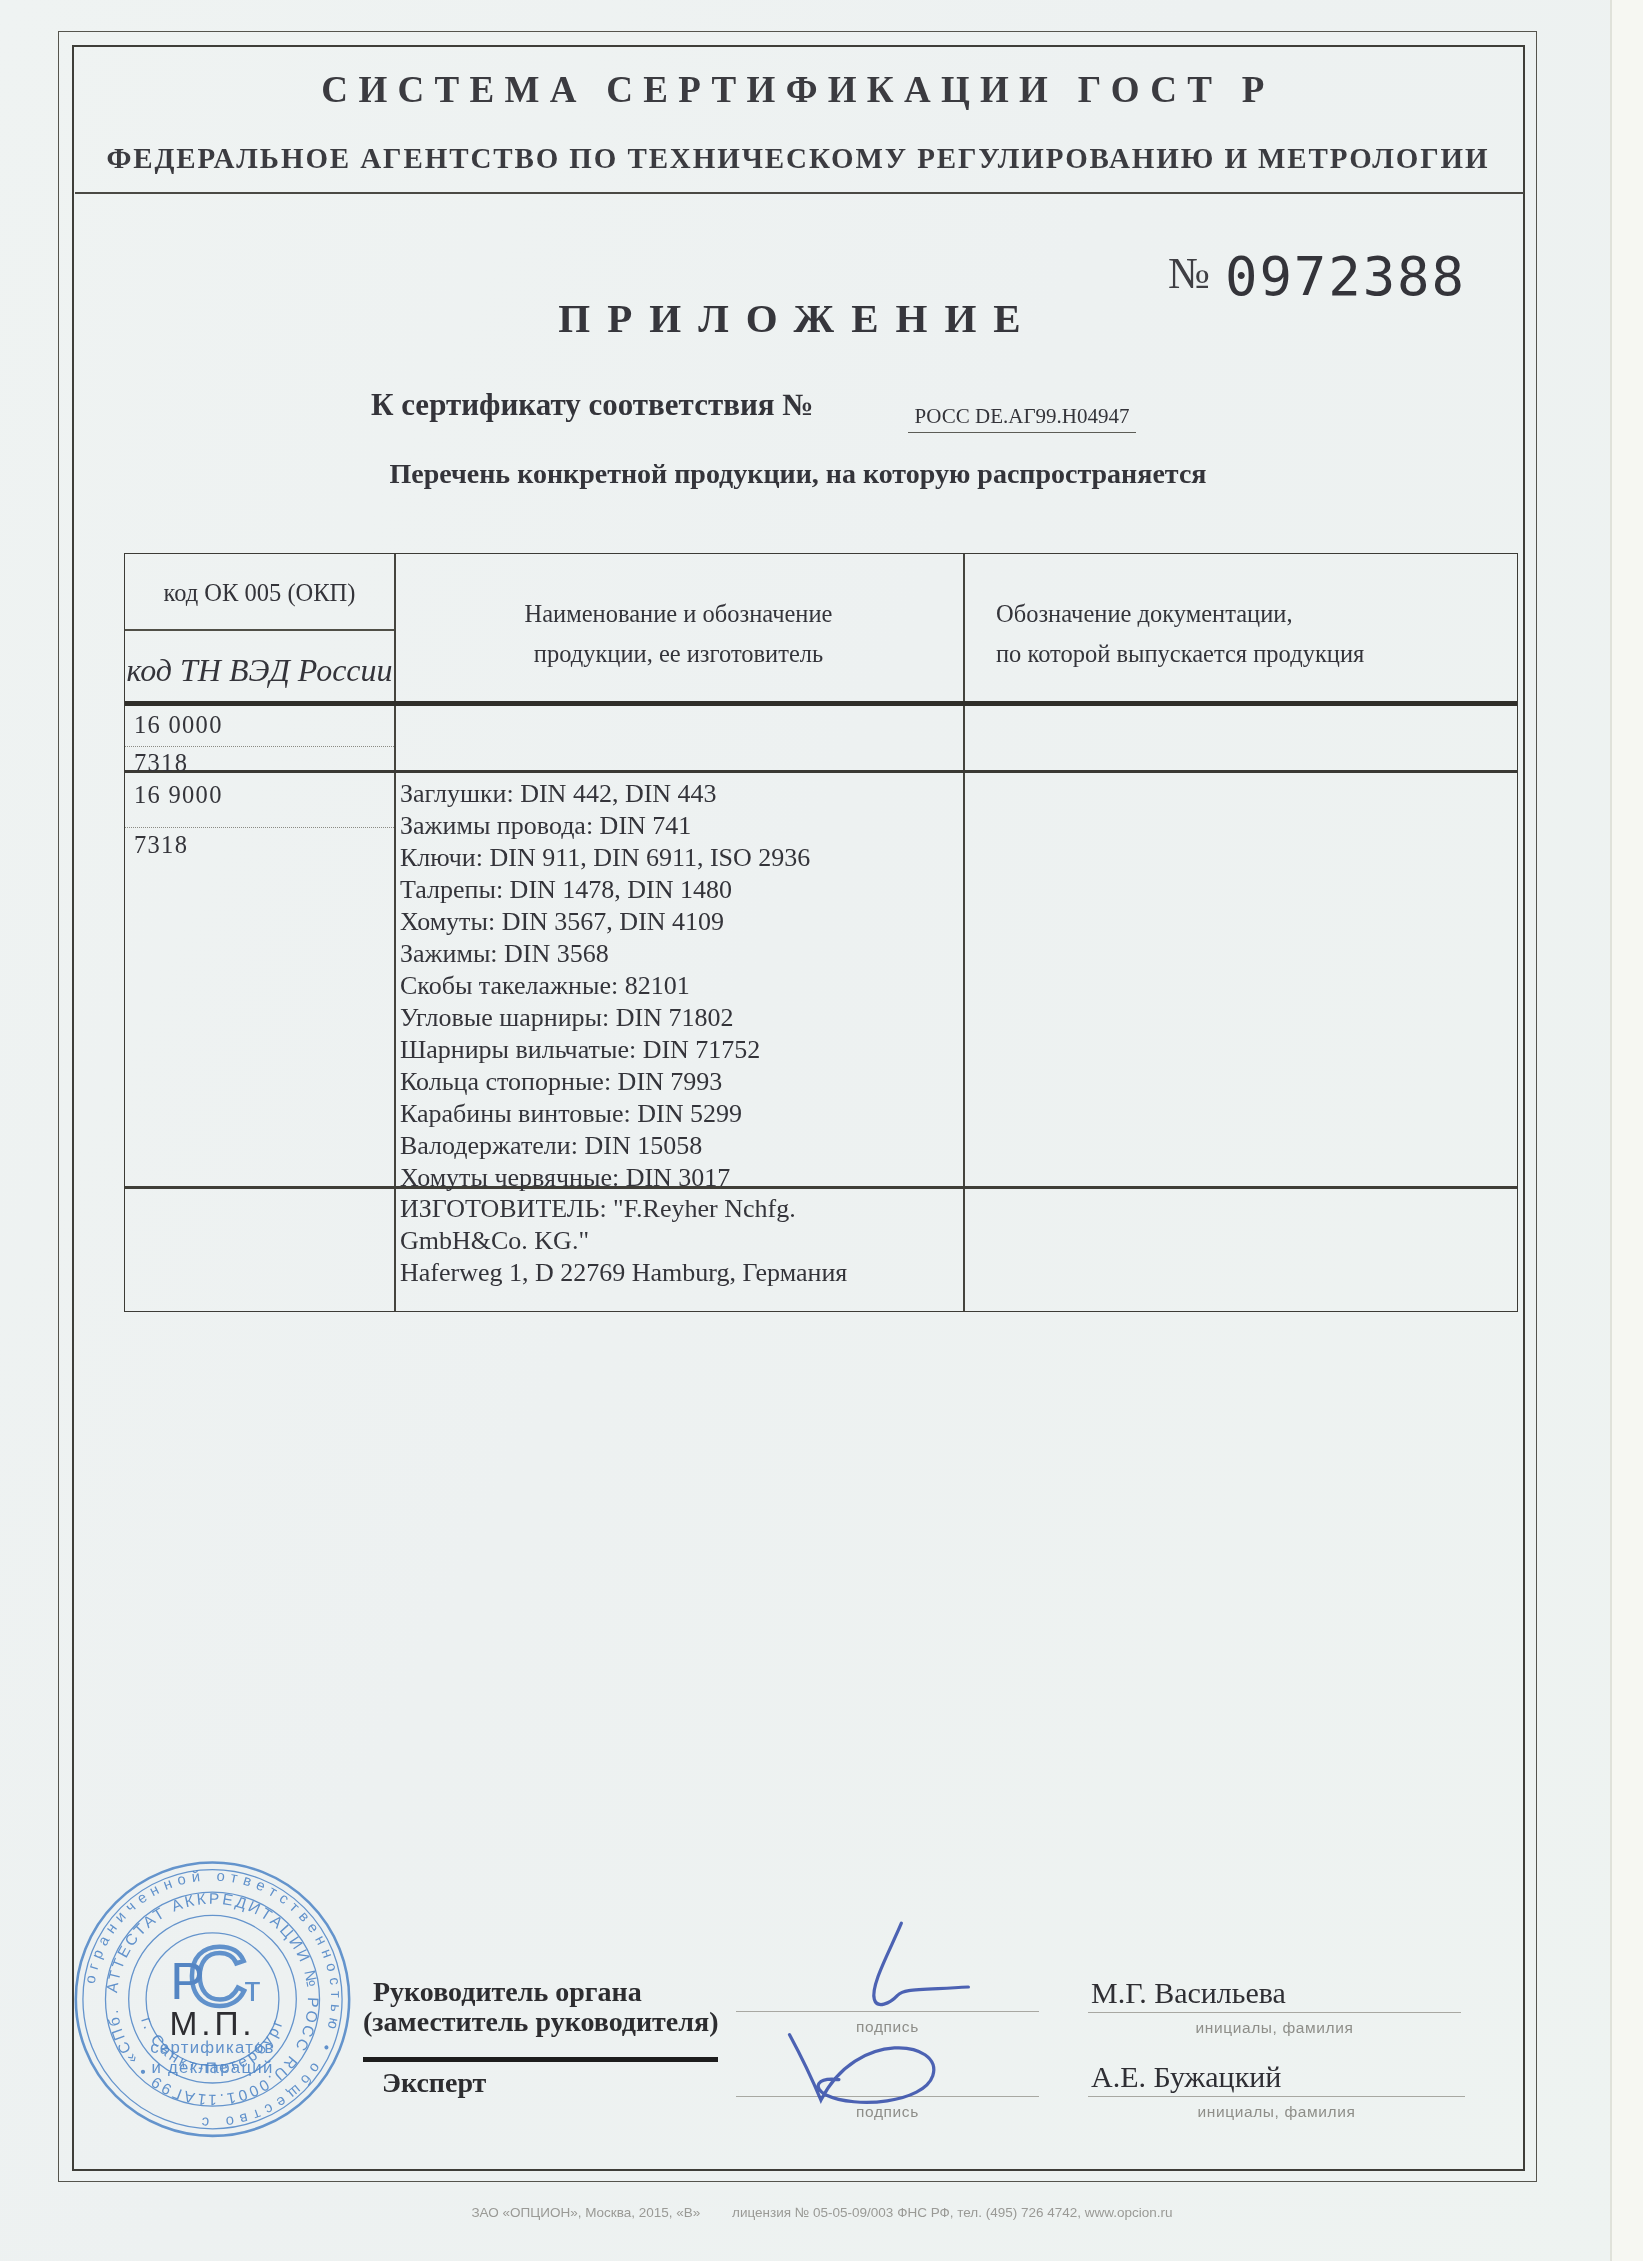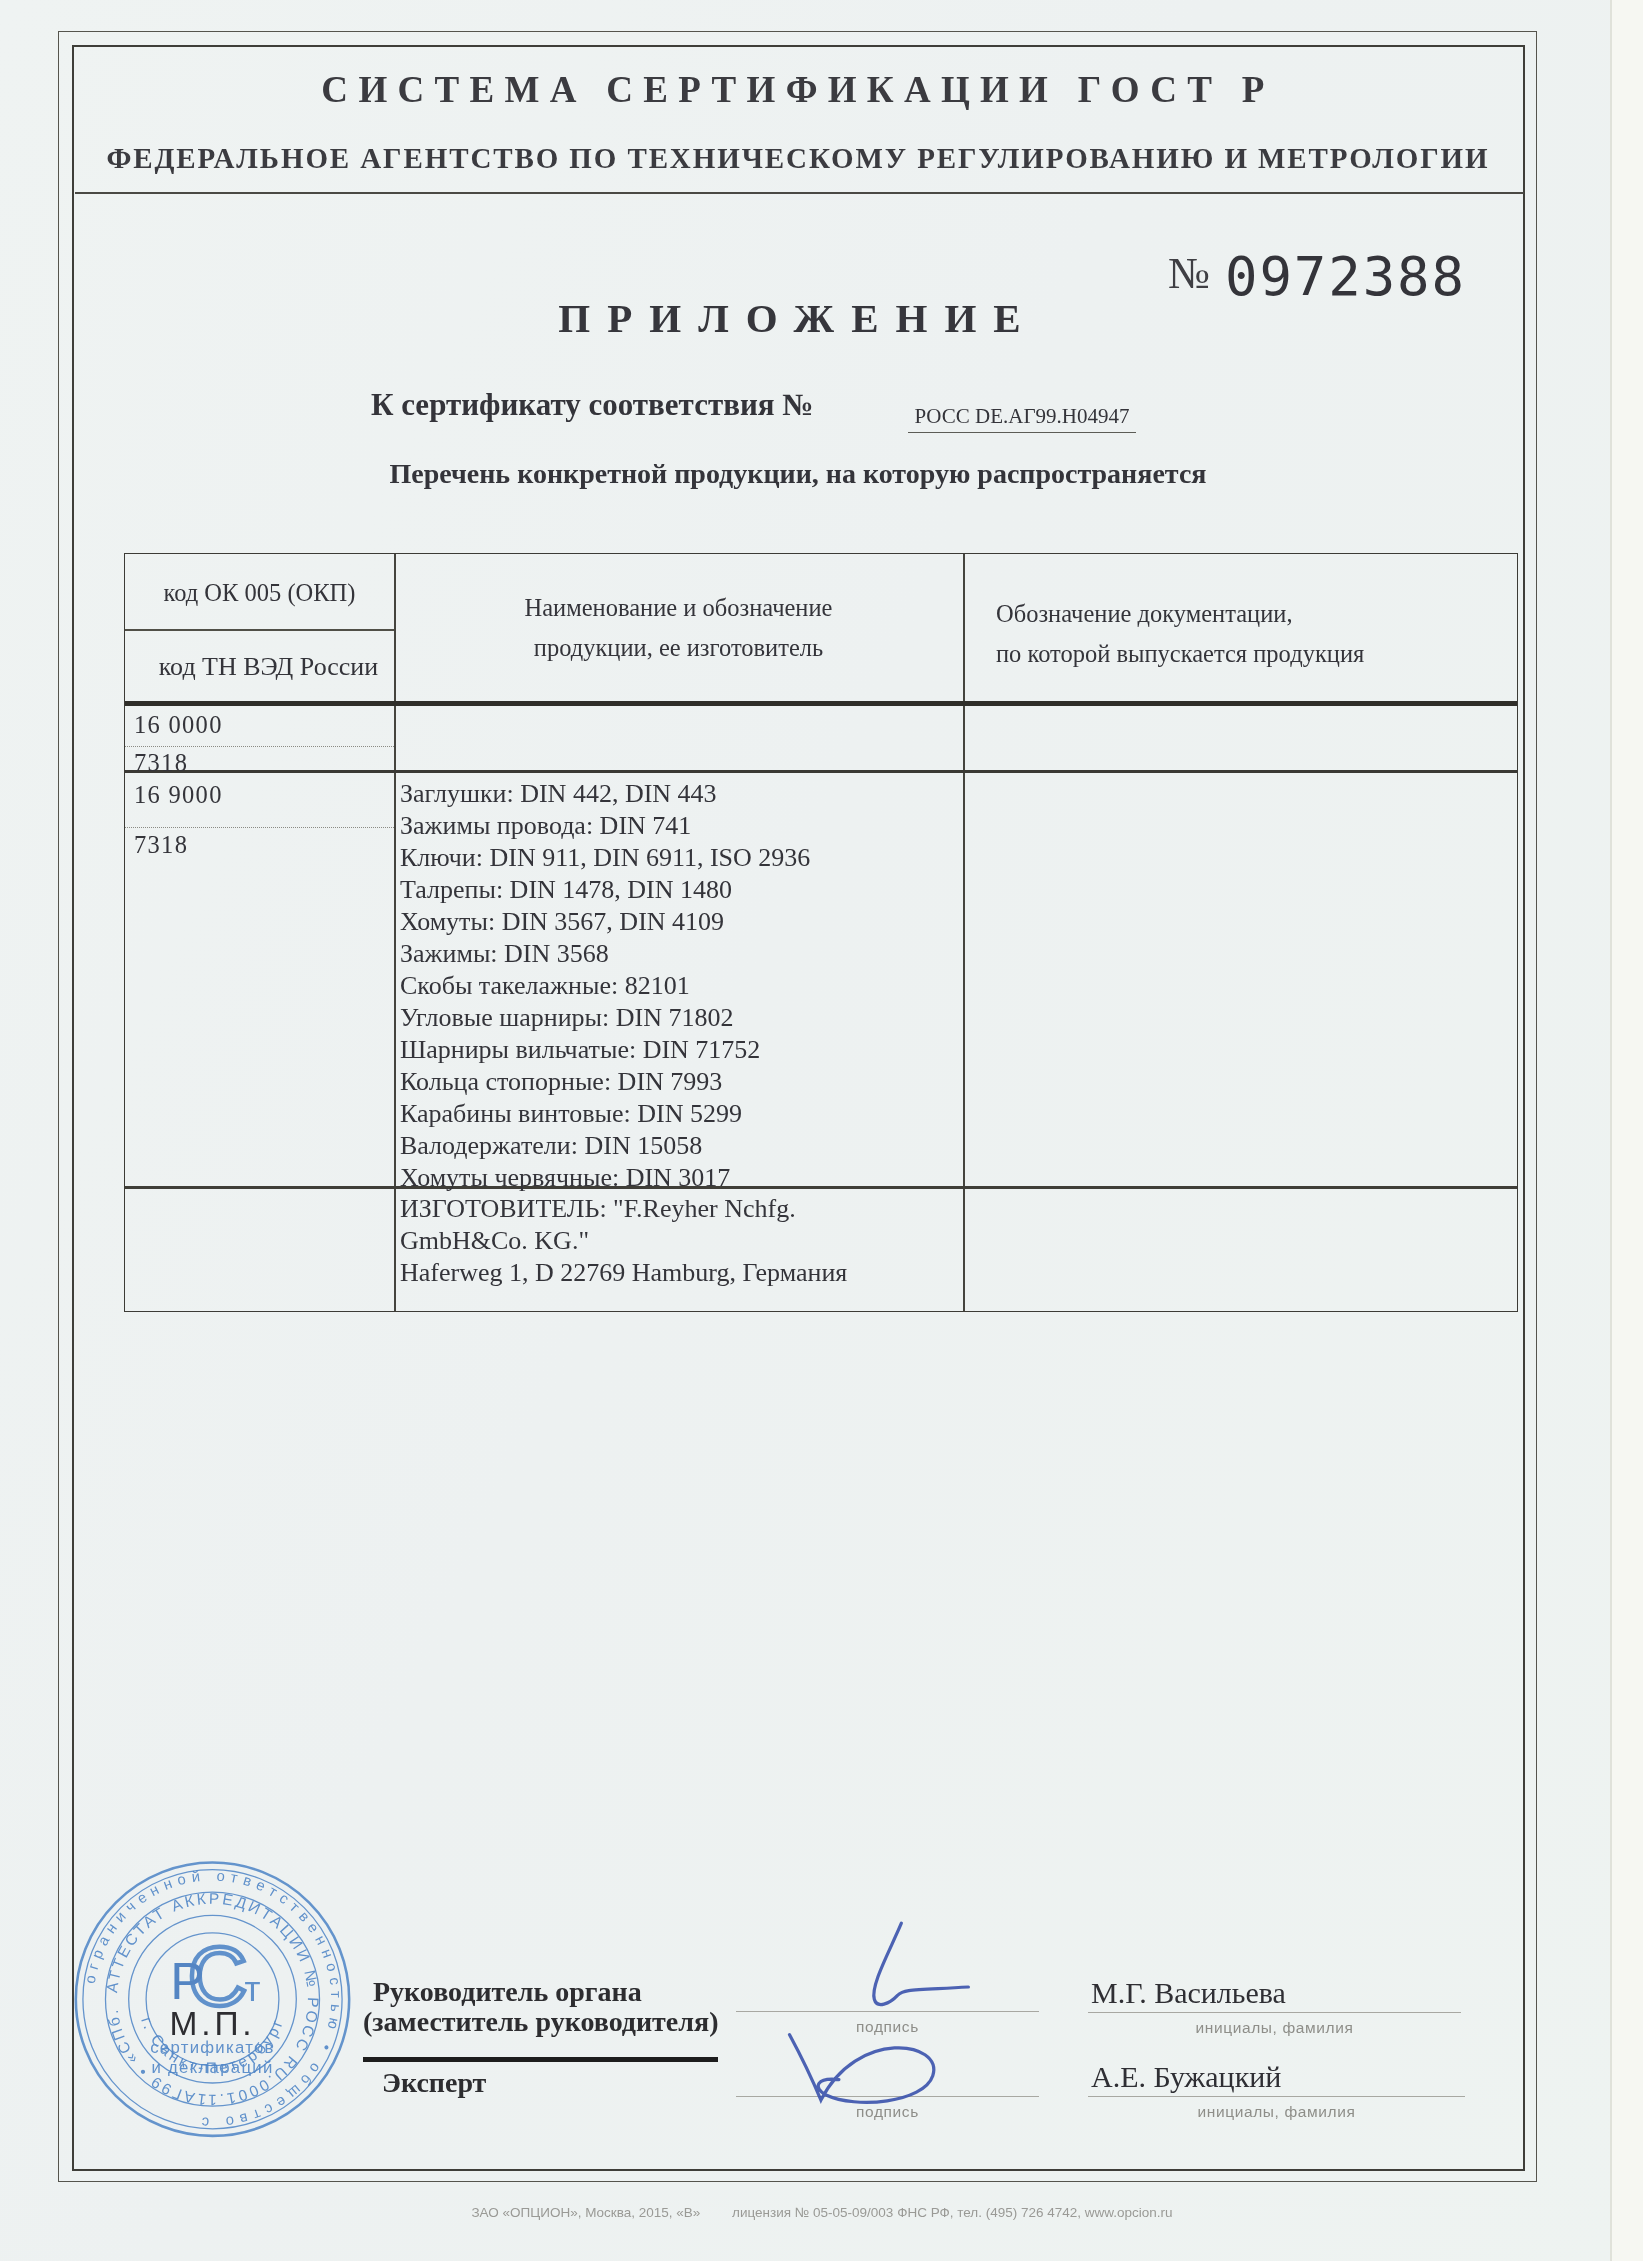--- a/index.html
+++ b/index.html
@@ -29,22 +29,22 @@
   .desc2{top:495px;font-size:28px;font-weight:bold;}
   .table{position:absolute;left:90px;top:553px;width:1392px;height:757px;
          border:1.9px solid #3c3b36;margin-left:34px;}
   .v1{position:absolute;left:269px;top:0;width:1.9px;height:100%;background:#45443e;}
   .v2{position:absolute;left:838px;top:0;width:1.9px;height:100%;background:#45443e;}
   .hrow-b{position:absolute;left:0;top:147px;width:100%;height:4.5px;background:#2f2e29;}
   .r1-b{position:absolute;left:0;top:216px;width:100%;height:3.2px;background:#3a3934;}
   .r2-b{position:absolute;left:0;top:632px;width:100%;height:2.6px;background:#3f3e38;}
   .c1h-top{left:0;top:24.5px;width:269px;text-align:center;font-size:24.5px;}
   .c1h-line{position:absolute;left:0;top:75px;width:269px;height:1.9px;background:#504f47;}
-  .c1h-bot{left:9px;top:98px;width:269px;text-align:center;font-size:26px;}
-  .c2h{left:269px;top:34px;width:569px;text-align:center;font-size:24.5px;line-height:40px;}
+  .c1h-bot{left:0;top:98px;width:269px;text-align:center;font-size:32px;font-style:italic;}
+  .c2h{left:269px;top:40px;width:569px;text-align:center;font-size:24.5px;line-height:40px;}
   .c3h{left:838px;top:40px;width:554px;font-size:24.5px;line-height:40px;padding-left:33px;}
   .code{left:9px;font-size:24.5px;letter-spacing:1.3px;}
   .dotline{position:absolute;left:0;width:269px;border-top:1.9px dotted #8b8b84;}
   .products{left:275px;top:224px;width:554px;font-size:26px;line-height:32px;}
   .mfr{left:275px;top:639px;width:554px;font-size:26px;line-height:32px;}
   .sig-label1{left:373px;top:1976px;font-size:28px;font-weight:bold;color:#2d2d30;}
   .sig-label2{left:363px;top:2006px;font-size:28px;font-weight:bold;color:#2d2d30;
               border-bottom:5.2px solid #1d1d1d;padding-bottom:19px;}
   .sig-label3{left:382px;top:2067px;font-size:28px;font-weight:bold;color:#2d2d30;}
   .sline{position:absolute;height:0;border-bottom:1.3px solid #a8a8a2;}

